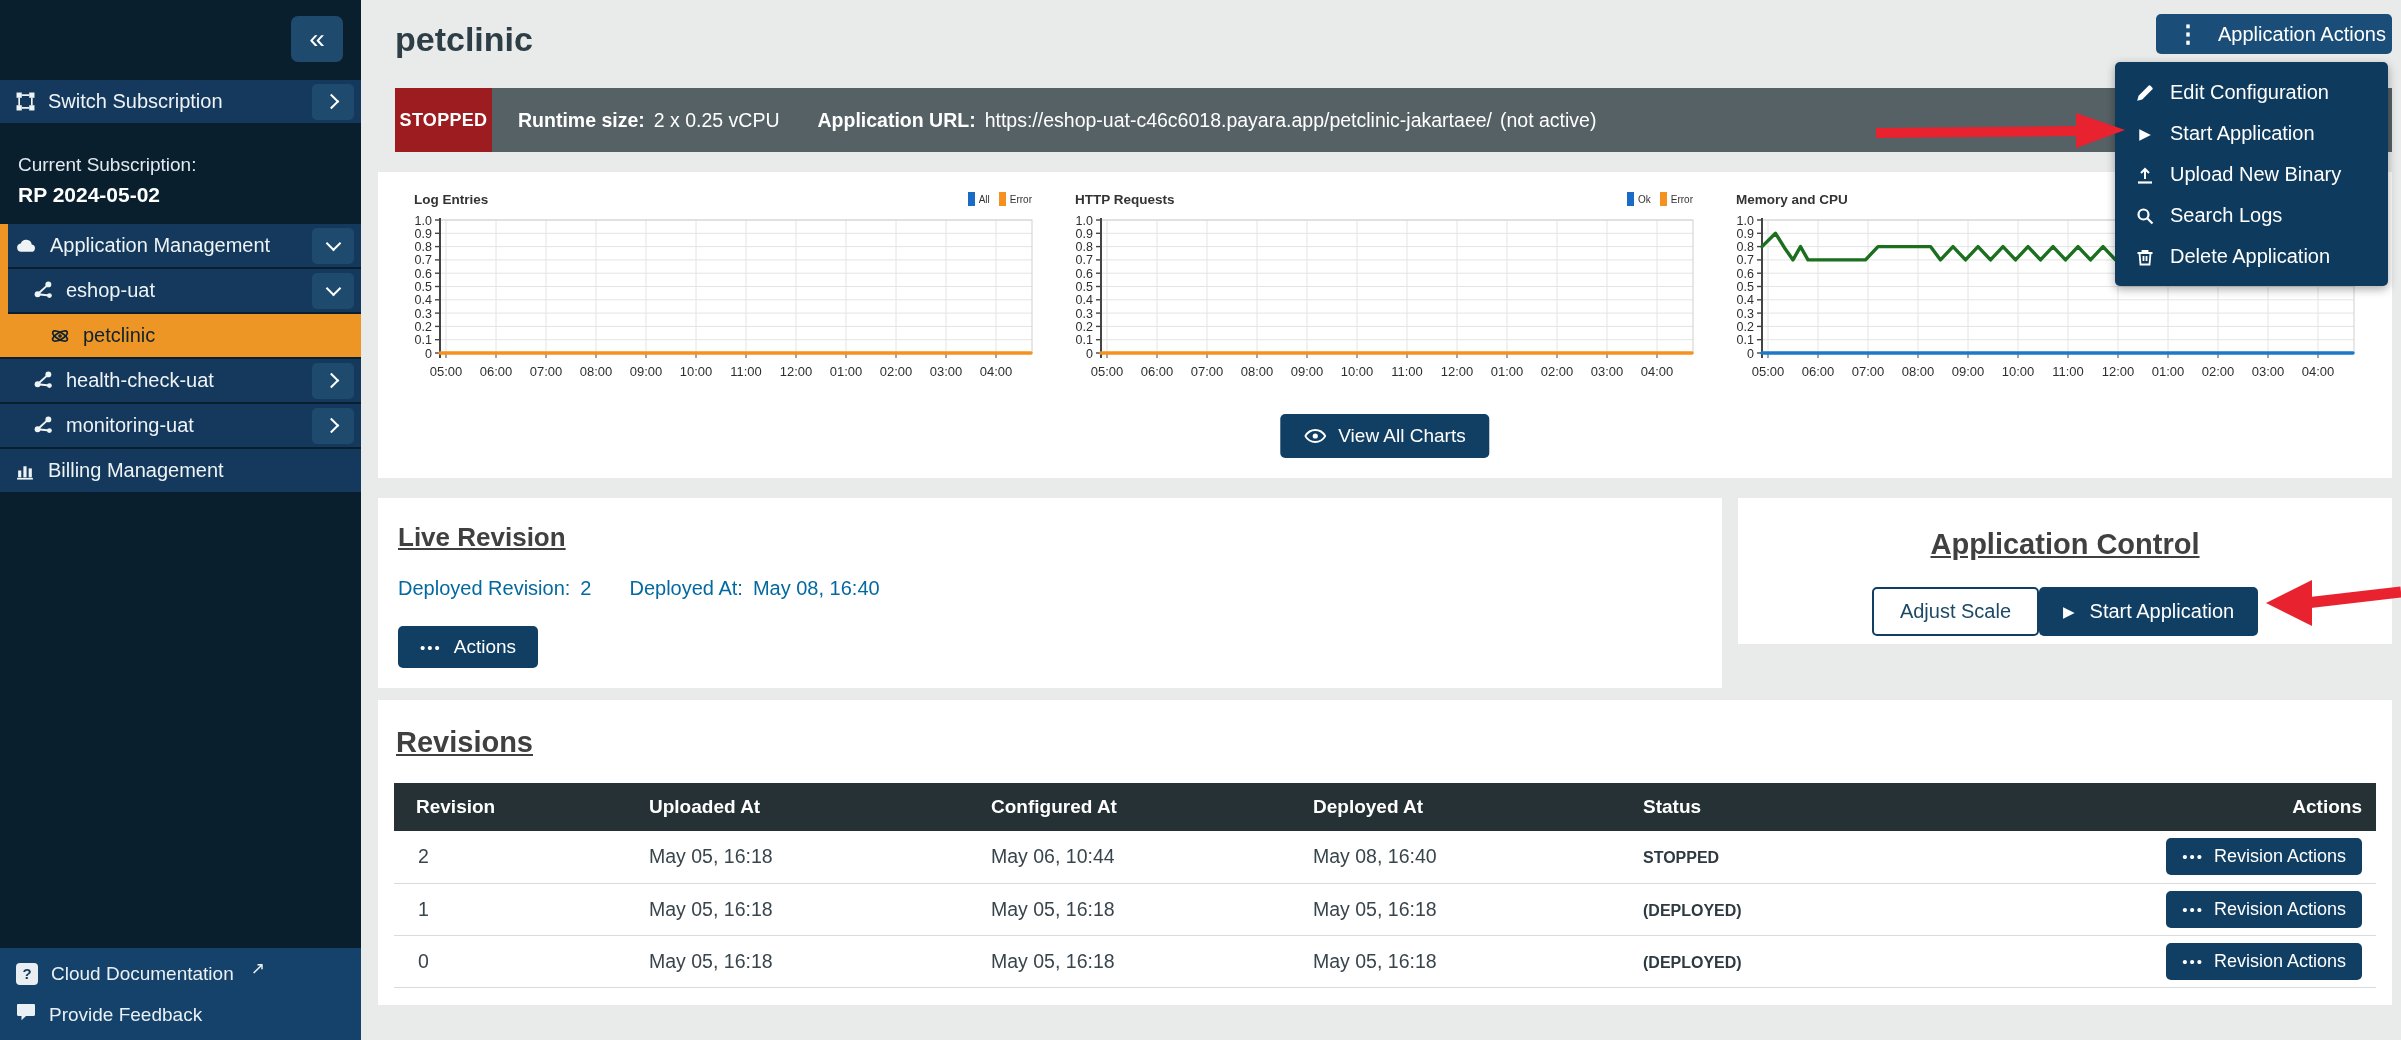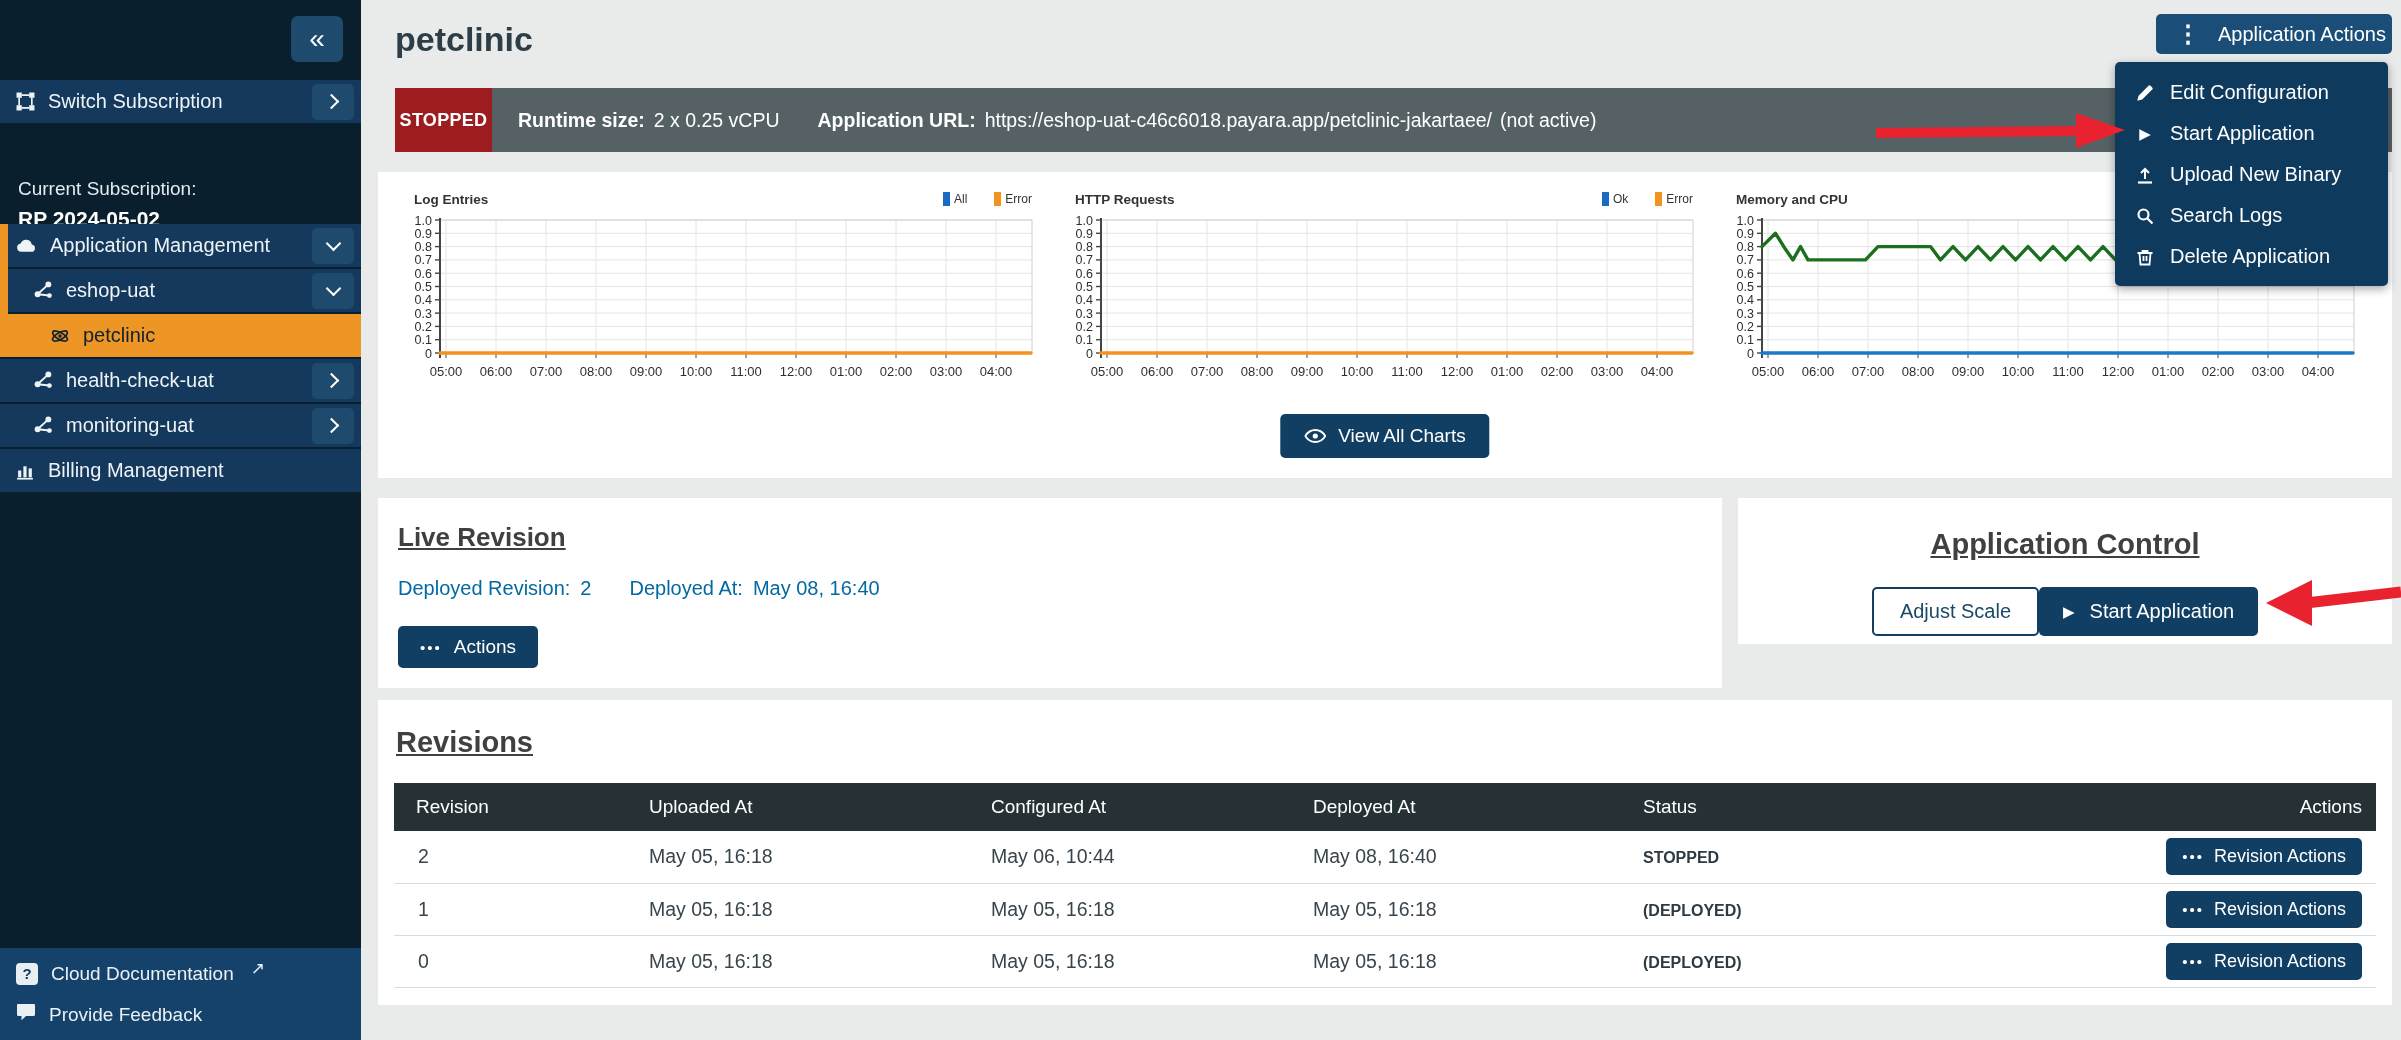--- a/index.html
+++ b/index.html
@@ -15,21 +15,21 @@
   .side-row { position:relative; display:flex; align-items:center; height:45px; background:#14395c;
     border-bottom:2px solid #0a1f2e; font-size:20px; color:#eef3f6; cursor:pointer; }
   .ind-0 { padding-left:16px; } .ind-1 { padding-left:34px; } .ind-2 { padding-left:50px; }
   .side-row .s-icon { margin-right:13px; display:inline-flex; align-items:center; }
   .chev-btn { position:absolute; right:7px; top:50%; transform:translateY(-50%); width:42px; height:36px;
     background:#1e4a6d; border-radius:5px; display:flex; align-items:center; justify-content:center; cursor:pointer; }
   .chev { width:11px; height:11px; border-right:2.6px solid #fff; border-bottom:2.6px solid #fff; display:inline-block; }
   .chev.right { transform:rotate(-45deg); margin-left:-4px; }
   .chev.down  { transform:rotate(45deg); margin-top:-5px; }
   #row-switch { position:absolute; top:80px; left:0; right:0; }
-  #current-sub { position:absolute; top:154px; left:18px;margin-top:24px; }
+  #current-sub { position:absolute; top:154px; left:18px; }
   #current-sub .lbl { font-size:19px; color:#e2eaf0; }
   #current-sub .val { font-size:21px; font-weight:bold; color:#fff; margin-top:7px; }
   #nav-group { position:absolute; top:224px; left:0; right:0; }
   .orange-edge::before { content:""; position:absolute; left:0; top:0; bottom:-2px; width:8px; background:#ee9625; }
   .petclinic-row { background:#ee9625; color:#10222e; }
   .petclinic-row .s-icon { color:#10222e; }
   #bottom-block { position:absolute; left:0; right:0; bottom:0; height:92px; background:#15426a; padding-top:5px; }
   .bottom-row { height:41px; display:flex; align-items:center; padding-left:16px; font-size:19px; gap:13px; cursor:pointer; }
   .q-icon { width:22px; height:22px; background:#e9eef2; color:#14395c; border-radius:4px; font-weight:bold;
     font-size:15px; display:inline-flex; align-items:center; justify-content:center; }
@@ -43,21 +43,21 @@
   #status-info b { font-weight:bold; margin-right:9px; }
   #status-info .gap { width:38px; }
   #status-info .note { margin-left:8px; }
   
   .panel { position:absolute; background:#fff; }
   #charts-panel { left:378px; top:172px; width:2014px; height:306px; }
   .charts-row { display:flex; justify-content:space-between; padding:16px 28px 0; }
   .chart { width:636px; }
   .chart-head { display:flex; justify-content:space-between; align-items:center; height:22px; padding:0 10px 0 8px; }
   .chart-title { font-size:13.5px; font-weight:bold; color:#333; }
-  .chart-legend { display:flex; gap:27px; align-items:center; font-size:12px; color:#333; }
+  .chart-legend { display:flex; gap:9px; align-items:center; font-size:10px; color:#333; }
   .legend-item { display:inline-flex; align-items:center; }
   .legend-swatch { display:inline-block; width:7px; height:14px; margin-right:4px; }
   .btn-navy { background:#113f63; color:#fff; border:none; border-radius:5px; font-size:19px;
     display:inline-flex; align-items:center; gap:12px; cursor:pointer; font-family:"Liberation Sans", sans-serif; }
   #view-all-btn { position:absolute; left:50%; top:242px; transform:translateX(-50%); padding:11px 24px; }
   
   #live-panel { left:378px; top:498px; width:1344px; height:190px; padding:24px 20px; }
   .section-heading { font-size:26px; font-weight:bold; color:#404040;text-decoration:underline; }
   #live-row { margin-top:24px; font-size:20px; color:#0369a1; display:flex; align-items:center; }
   #live-row .v { margin-left:10px; } #live-row .g { width:38px; }
@@ -68,21 +68,21 @@
   .btn-outline { background:#fff; border:2px solid #113f63; color:#1c4a66; border-radius:5px;
     font-size:20px; padding:11px 26px; cursor:pointer; font-family:"Liberation Sans", sans-serif; }
   #start-app-btn { padding:11px 24px; font-size:20px; gap:15px; }
   .play { font-size:15px; }
   .dots-h { font-size:15px; letter-spacing:2px; }
   .dots-v { font-size:24px; font-weight:bold; line-height:1; }
   
   #revisions-panel { left:378px; top:700px; width:2014px; height:305px; }
   #revisions-panel .section-heading { font-size:29px; padding:26px 0 0 18px; }
   #revisions-table { width:calc(100% - 32px); margin:24px 16px 0; border-collapse:collapse; table-layout:fixed; }
-  #revisions-table th { background:#263136; color:#fff; font-size:19px; font-weight:normal; text-align:left;
+  #revisions-table th { background:#263136; color:#fff; font-size:19px; font-weight:bold; text-align:left;
     height:48px; padding:0 0 0 22px; }
   #revisions-table td { height:52px; font-size:19.5px; color:#39454c; border-bottom:1.5px solid #d9dcdd;
     padding:0 0 0 22px; background:#fff; }
   #revisions-table td:first-child { padding-left:24px; }
   #revisions-table .col-actions { text-align:right; padding-right:14px; }
   .status-text { font-weight:bold; font-size:16px; color:#2d3a41; }
   .rev-actions-btn { padding:8px 16px; font-size:18px; gap:10px; }
   
   #app-actions-btn { position:absolute; left:2156px; top:14px; width:236px; height:40px; background:#1a4e78;
     border-radius:5px; color:#fff; font-size:20px; display:flex; align-items:center; gap:18px;

